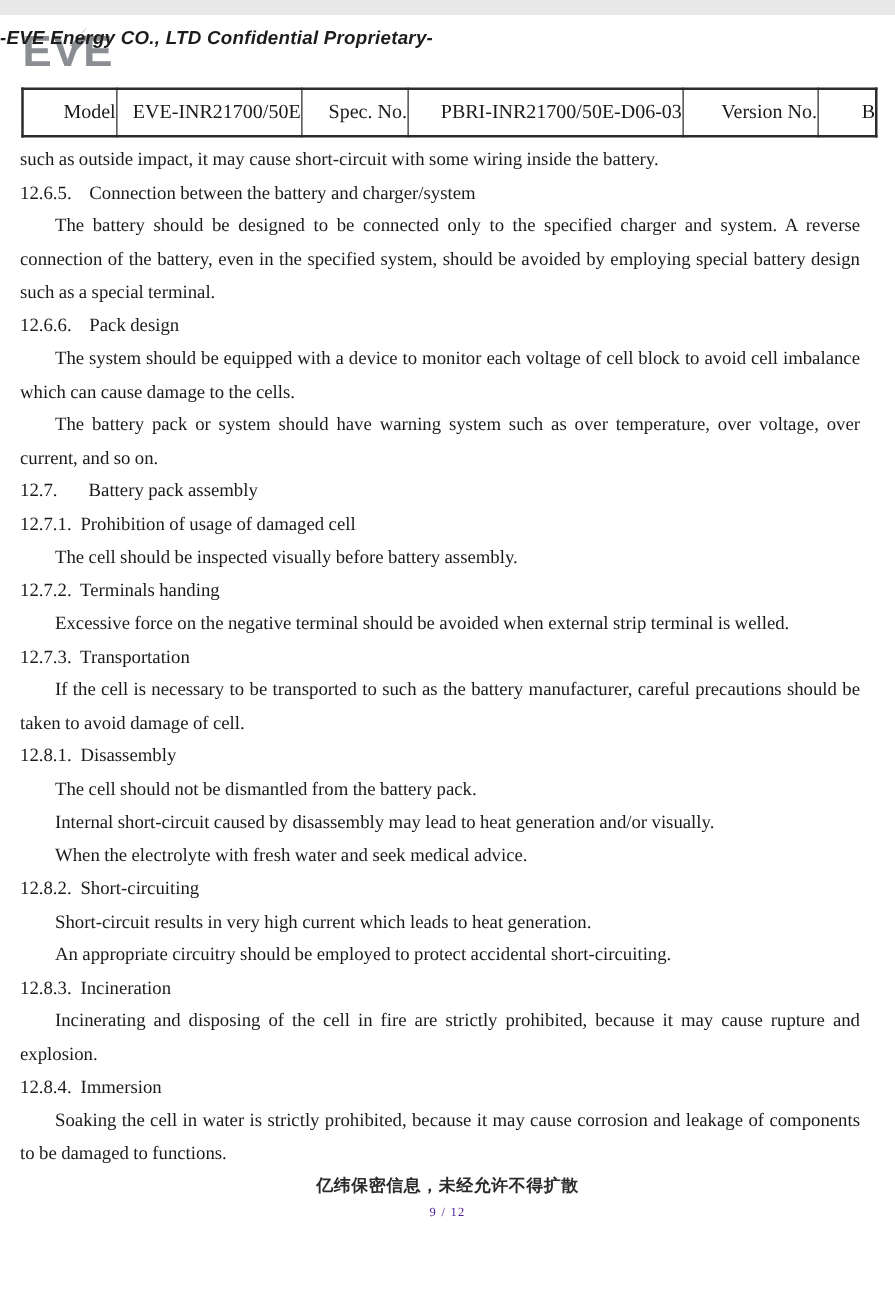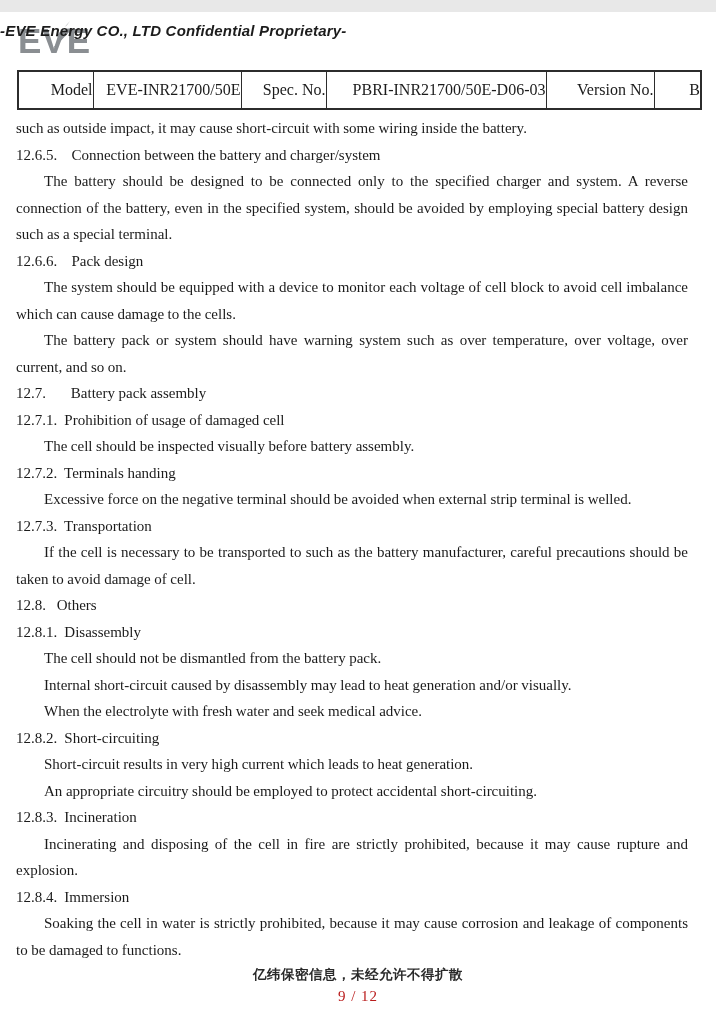--- a/index.html
+++ b/index.html
@@ -59,24 +59,24 @@
   
   .doc-footer { text-align: center; margin-top: 2px; }
   .footer-cn {
     font-size: 13.5px;
     line-height: 20px;
     color: #2a2a2a;
     letter-spacing: 0.5px;
     font-weight: bold;
   }
   .footer-page {
-    font-size: 15px;
+    font-size: 10px;
     line-height: 23px;
     letter-spacing: 1px;
-    color: #b91c1c;
+    color: #4c1d95;
   }
   
   .scan-edge {
     position: absolute;
     left: 38px;
     bottom: 2px;
     width: 530px;
     height: 5px;
     background: linear-gradient(to right,
       rgba(0,0,0,0.03), rgba(0,0,0,0.14) 45%, rgba(0,0,0,0.10) 75%, rgba(0,0,0,0.02));
@@ -128,21 +128,20 @@
       <p class="heading">12.6.6.    Pack design</p>
       <p class="paragraph">The system should be equipped with a device to monitor each voltage of cell block to avoid cell imbalance which can cause damage to the cells.</p>
       <p class="paragraph">The battery pack or system should have warning system such as over temperature, over voltage, over current, and so on.</p>
       <p class="heading">12.7.       Battery pack assembly</p>
       <p class="heading">12.7.1.  Prohibition of usage of damaged cell</p>
       <p class="paragraph">The cell should be inspected visually before battery assembly.</p>
       <p class="heading">12.7.2.  Terminals handing</p>
       <p class="paragraph">Excessive force on the negative terminal should be avoided when external strip terminal is welled.</p>
       <p class="heading">12.7.3.  Transportation</p>
       <p class="paragraph">If the cell is necessary to be transported to such as the battery manufacturer, careful precautions should be taken to avoid damage of cell.</p>
-      <p class="heading">12.8.   Others</p>
       <p class="heading">12.8.1.  Disassembly</p>
       <p class="paragraph">The cell should not be dismantled from the battery pack.</p>
       <p class="paragraph">Internal short-circuit caused by disassembly may lead to heat generation and/or visually.</p>
       <p class="paragraph">When the electrolyte with fresh water and seek medical advice.</p>
       <p class="heading">12.8.2.  Short-circuiting</p>
       <p class="paragraph">Short-circuit results in very high current which leads to heat generation.</p>
       <p class="paragraph">An appropriate circuitry should be employed to protect accidental short-circuiting.</p>
       <p class="heading">12.8.3.  Incineration</p>
       <p class="paragraph">Incinerating and disposing of the cell in fire are strictly prohibited, because it may cause rupture and explosion.</p>
       <p class="heading">12.8.4.  Immersion</p>

